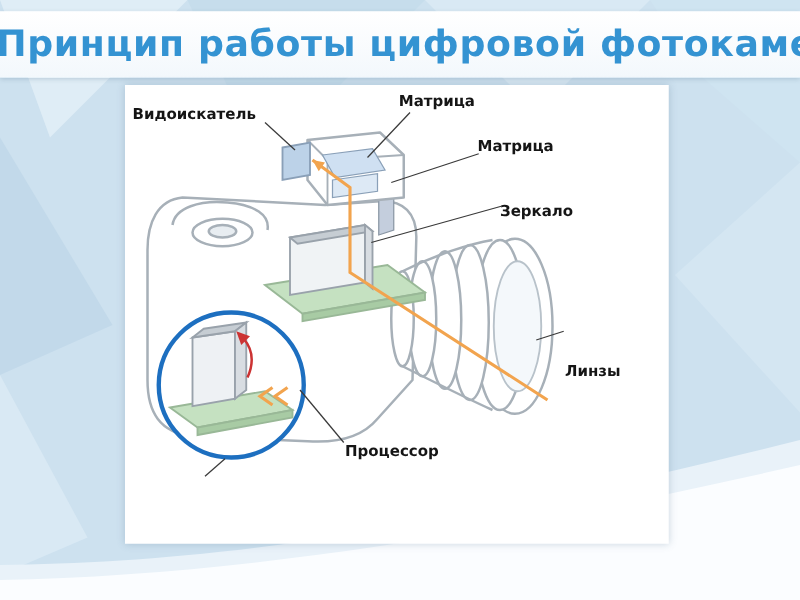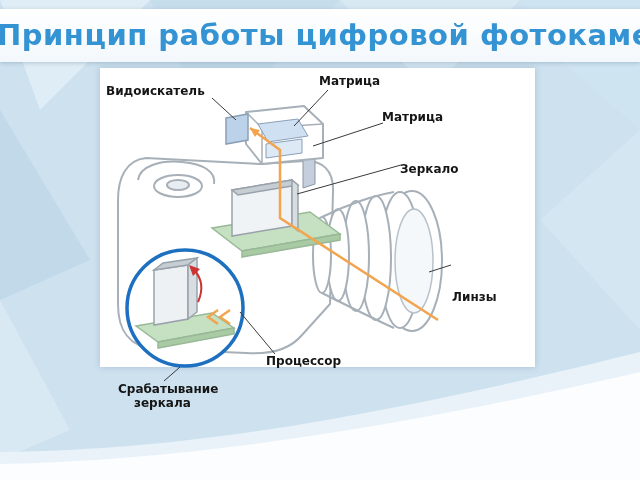--- a/index.html
+++ b/index.html
@@ -15,21 +15,21 @@
     background:linear-gradient(#ffffff,#f3f8fc);
     box-shadow:0 1px 4px rgba(60,90,120,.28);
     overflow:hidden;
   }
   .title-bar h1 {
     font-size:29px; font-weight:bold; color:#3493d2;
     line-height:53px; white-space:nowrap; margin-left:-3px;
     letter-spacing:.5px;
   }
   .panel {
-    position:absolute; left:100px; top:68px; width:435px; height:299px;
+    position:absolute; left:100px; top:68px; width:435px; height:367px;
     background:#ffffff;
     box-shadow:0 0 6px rgba(90,120,150,.3);
   }
   .panel svg.diagram { position:absolute; left:0; top:0; width:435px; height:367px; }
   .lbl {
     position:absolute; font-size:12px; font-weight:bold; color:#151515;
     white-space:nowrap; line-height:14px;
   }
   .lbl .ind { display:block; padding-left:16px; }
 </style>
@@ -149,20 +149,16 @@
         <path d="M175,286 L140,244"></path>
         <path d="M64,313 L80,299"></path>
       </g>
     </svg>
 
     <div class="lbl" style="left:6px; top:16px;">Видоискатель</div>
     <div class="lbl" style="left:219px; top:6px;">Матрица</div>
     <div class="lbl" style="left:282px; top:42px;text-align:center;">Матрица</div>
     <div class="lbl" style="left:300px; top:94px;">Зеркало</div>
     <div class="lbl" style="left:352px; top:186px;margin-top:36px;">Линзы</div>
-    <div class="lbl" style="left:166px; top:286px;">Процессор</div>
-    <div class="lbl" style="left:18px; top:314px;">
-      <span>Срабатывание</span>
-      <span class="ind">зеркала</span>
-    </div>
+    <div class="lbl" style="left:176px; top:286px;">Процессор</div>
 
   </div>
 </div>
 
 </body></html>

